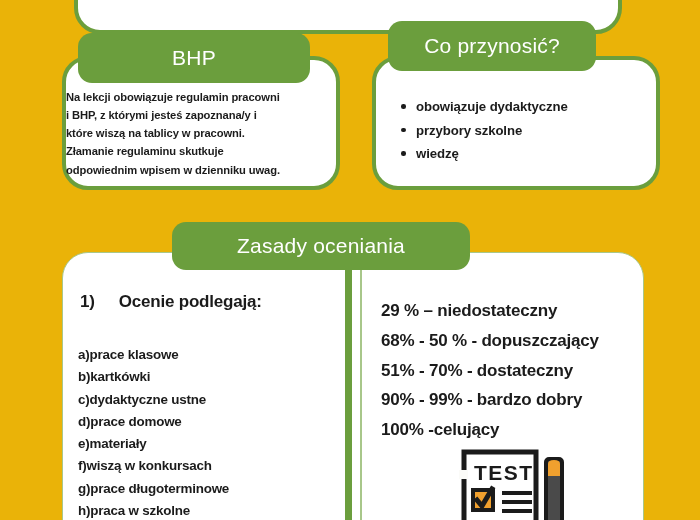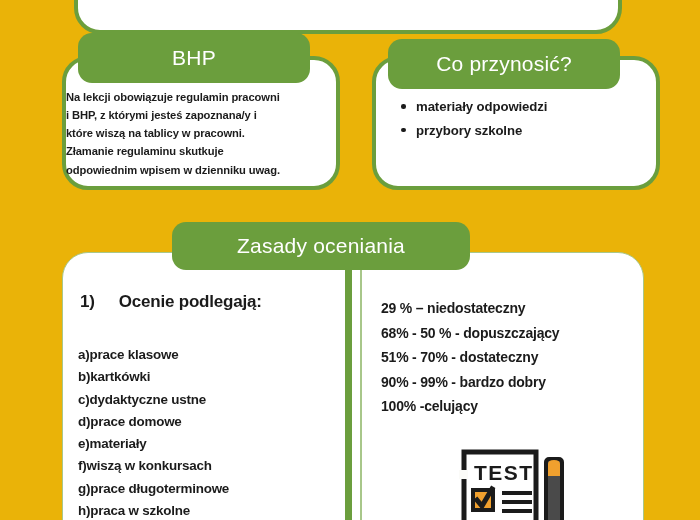--- a/index.html
+++ b/index.html
@@ -82,22 +82,22 @@
 
   
   #card-bring {
     left: 372px;
     top: 56px;
     width: 288px;
     height: 134px;
   }
   #pill-bring {
     left: 388px;
-    top: 39px;
-    width: 232px;
+    top: 21px;
+    width: 208px;
     height: 50px;
     font-size: 21px;
   }
   #bring-list {
     position: absolute;
     left: 398px;
     top: 95px;
     width: 250px;
     list-style: none;
   }
@@ -187,21 +187,21 @@
 
   
   #grades {
     position: absolute;
     left: 381px;
     top: 296px;
     width: 256px;
     list-style: none;
   }
   #grades li {
-    font-size: 14px;
+    font-size: 17px;
     font-weight: bold;
     color: #1b1b1b;
     line-height: 1.75;
     letter-spacing: -0.2px;
     white-space: nowrap;
   }
 
   
   #test-illu {
     position: absolute;
@@ -223,22 +223,23 @@
   <div id="pill-bhp" class="pill">
     <span>BHP</span>
   </div>
   <div id="bhp-body">Na lekcji obowiązuje regulamin pracowni i BHP, z którymi jesteś zapoznana/y i które wiszą na tablicy w pracowni. Złamanie regulaminu skutkuje odpowiednim wpisem w dzienniku uwag.</div>
 
   <div id="card-bring" class="card"></div>
   <div id="pill-bring" class="pill">
     <span>Co przynosić?</span>
   </div>
   <ul id="bring-list">
-    <li>materiały odpowiedzi</li>
+    <li>obowiązuje dydaktyczne</li>
     <li>przybory szkolne</li>
+    <li>wiedzę</li>
   </ul>
 
   <div id="card-rules" class="card thin"></div>
   <div class="divider-thick"></div>
   <div class="divider-thin"></div>
   <div id="pill-rules" class="pill">
     <span>Zasady oceniania</span>
   </div>
 
   <div id="rules-heading">

